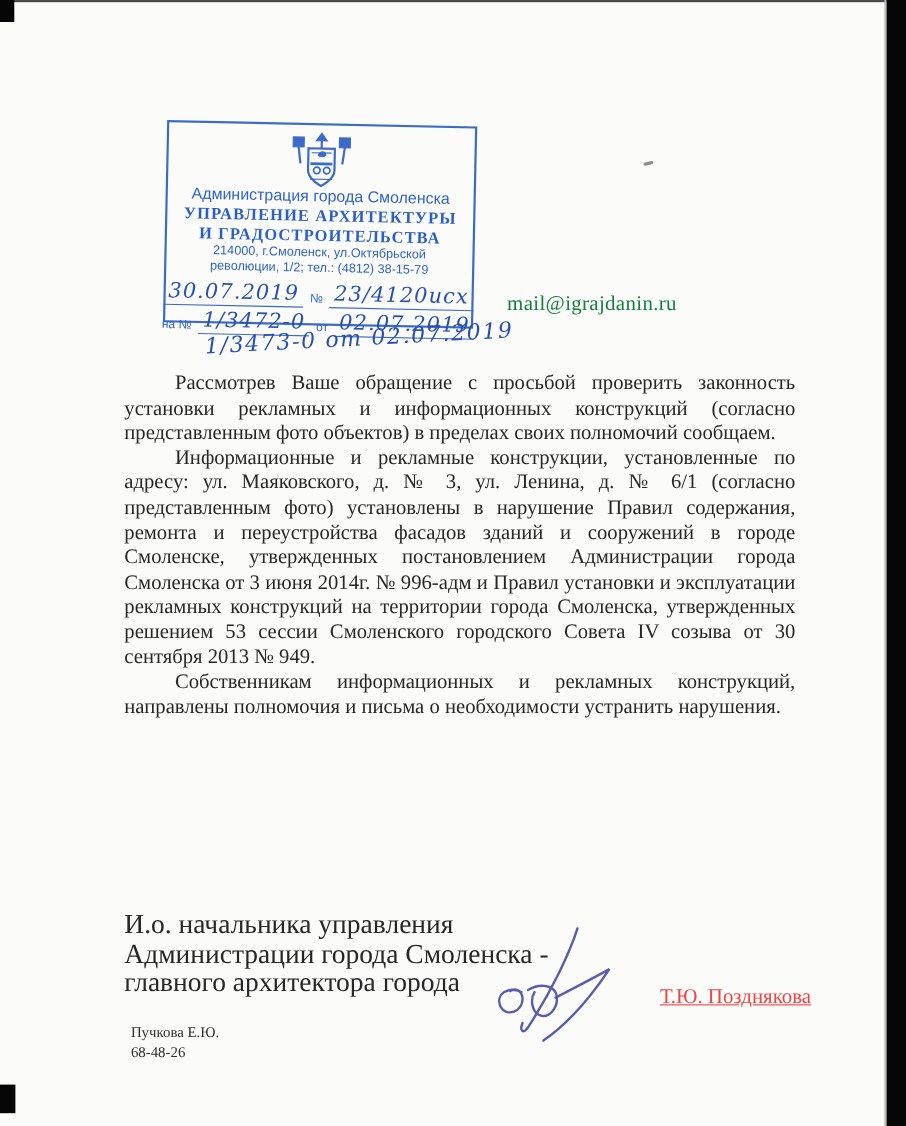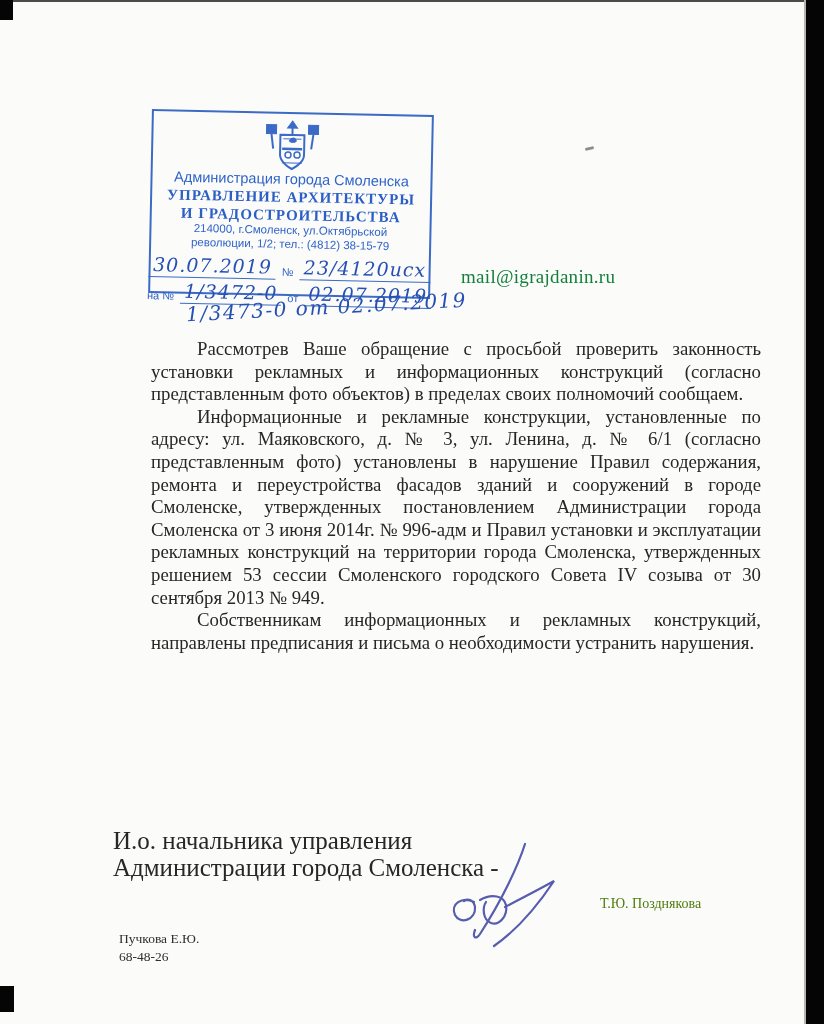--- a/index.html
+++ b/index.html
@@ -50,31 +50,30 @@
   
   .email{
     position:absolute;left:443px;top:266px;
     font-size:19px;color:#15803d;letter-spacing:.3px;margin-left:18px;
   }
   
   .body-text{
     position:absolute;left:113px;top:338px;width:610px;
     font-size:18.8px;line-height:22.6px;color:#272727;
     text-align:justify;
-    margin-left:38px;
   }
   .body-text p{margin:0;text-indent:46px;}
   
   .sig-block{
     position:absolute;left:113px;top:828px;
     font-size:25px;line-height:26.5px;color:#272727;
   }
   .sig-name{
     position:absolute;left:600px;top:896px;
-    font-size:14px;color:#4d7c0f;white-space:nowrap;
+    font-size:19px;color:#ef4444;white-space:nowrap;text-decoration:underline;
   }
   .signature-svg{position:absolute;left:428px;top:838px;}
   
   .footer{
     position:absolute;left:119px;top:930px;
     font-size:13.5px;line-height:18px;color:#2e2e2e;
   }
 </style>
 </head>
 <body>
@@ -130,26 +129,27 @@
     </div>
   </div>
 </div>
 <div class="below-note">1/3473-0 от 02.07.2019</div>
 
 <div class="email">mail@igrajdanin.ru</div>
 
 <div class="body-text">
   <p>Рассмотрев Ваше обращение с просьбой проверить законность установки рекламных и информационных конструкций (согласно представленным фото объектов) в пределах своих полномочий сообщаем.</p>
   <p>Информационные и рекламные конструкции, установленные по адресу: ул. Маяковского, д. № 3, ул. Ленина, д. № 6/1 (согласно представленным фото) установлены в нарушение Правил содержания, ремонта и переустройства фасадов зданий и сооружений в городе Смоленске, утвержденных постановлением Администрации города Смоленска от 3 июня 2014г. № 996-адм и Правил установки и эксплуатации рекламных конструкций на территории города Смоленска, утвержденных решением 53 сессии Смоленского городского Совета IV созыва от 30 сентября 2013 № 949.</p>
-  <p>Собственникам информационных и рекламных конструкций, направлены предписания и письма о необходимости устранить нарушения.</p>
+  <p>Собственникам информационных и рекламных конструкций, направлены полномочия и письма о необходимости устранить нарушения.</p>
 </div>
 
 <div class="sig-block">
   <div>И.о. начальника управления</div>
   <div>Администрации города Смоленска -</div>
+  <div>главного архитектора города</div>
 </div>
 
 <svg class="signature-svg" width="135" height="115" viewBox="0 0 135 115">
   <g fill="none" stroke="#4a50a8" stroke-width="2.2" stroke-linecap="round" opacity="0.92">
 
     <path d="M97 6 C 90 28 74 62 52 96 C 48 102 44 100 47 92"></path>
 
     <path d="M46 64 C 34 58 22 66 27 77 C 32 87 48 82 47 69 C 46 62 40 60 36 63"></path>
 
     <path d="M52 62 C 64 55 76 58 78 67 C 80 78 71 88 63 85 C 55 82 54 70 58 64"></path>

